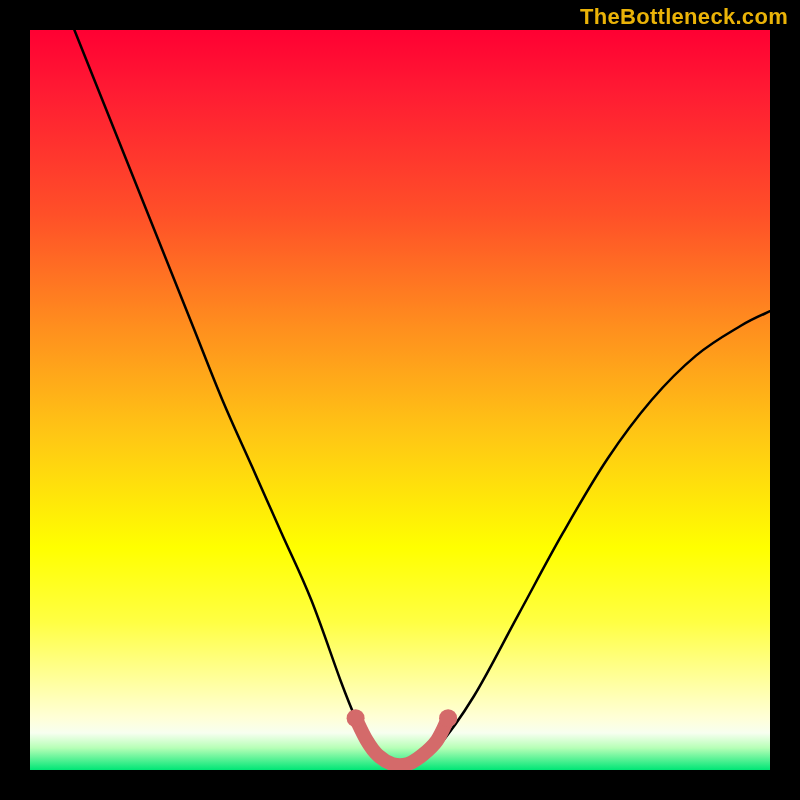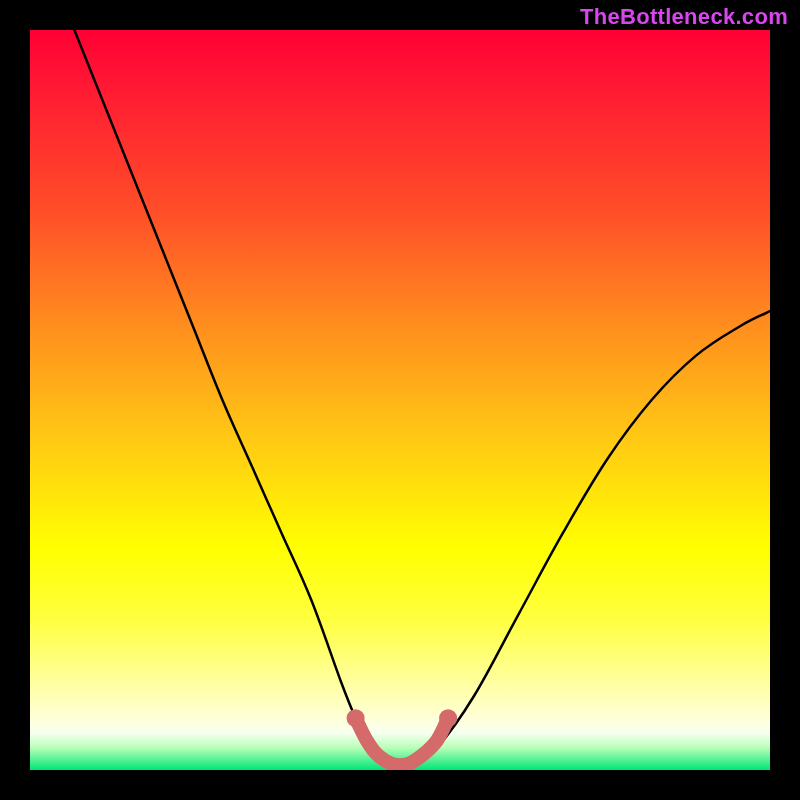--- a/index.html
+++ b/index.html
@@ -35,21 +35,21 @@
       #ffffd8 93%,
       #f7fff0 95%,
       #b7ffb7 97%,
       #00e676 100%
     );
   }
   .watermark {
     position: absolute;
     top: 4px;
     right: 12px;
-    color: #d946ef;
+    color: #eab308;
     font-size: 22px;
     font-weight: 600;
     letter-spacing: 0.3px;
     user-select: none;
   }
   svg.curve {
     position: absolute;
     left: 0;
     top: 0;
     width: 740px;

